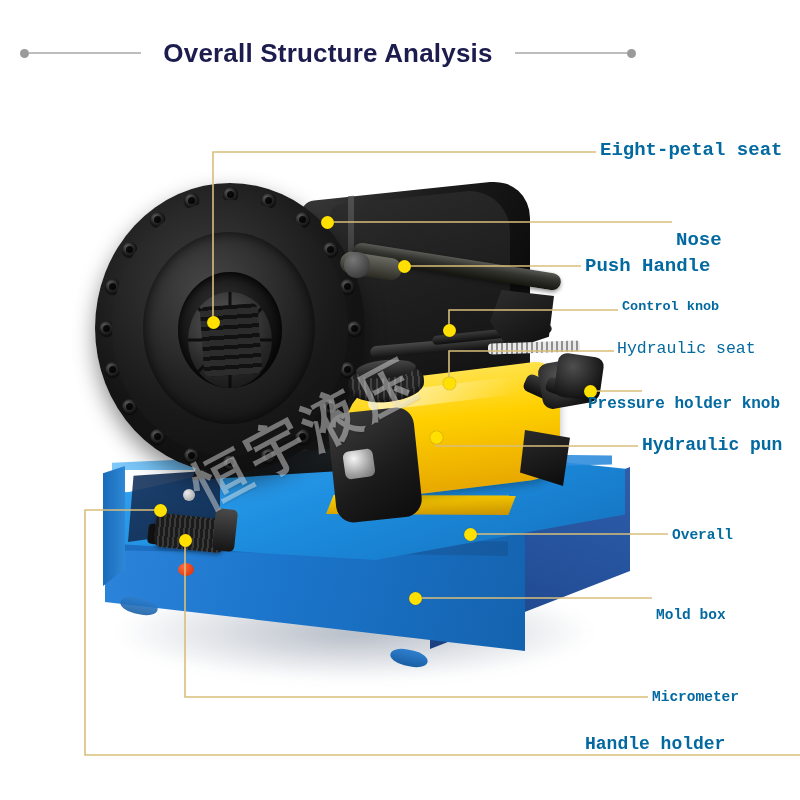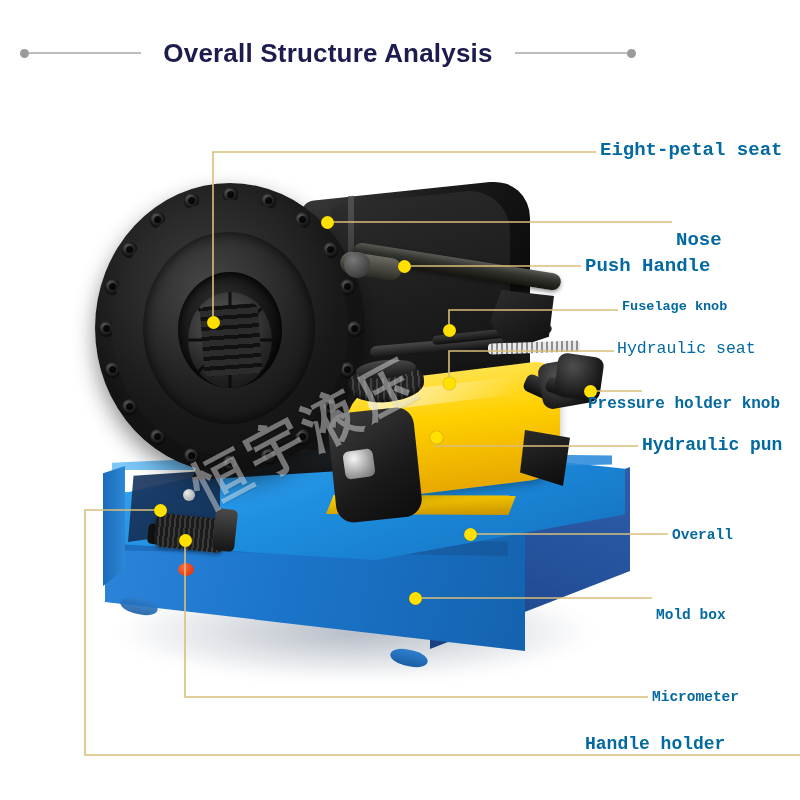--- a/index.html
+++ b/index.html
@@ -453,21 +453,21 @@
       <div class="cdot" style="left: 430px; top: 431px;"></div>
       <div class="cdot" style="left: 464px; top: 528px;"></div>
       <div class="cdot" style="left: 409px; top: 592px;"></div>
       <div class="cdot" style="left: 179px; top: 534px;"></div>
       <div class="cdot" style="left: 154px; top: 504px;"></div>
     </div>
 
   <div class="label lb-eight">Eight-petal seat</div>
   <div class="label lb-nose">Nose</div>
   <div class="label lb-push">Push Handle</div>
-  <div class="label lb-ctrl">Fuselage knob</div>
+  <div class="label lb-ctrl">Control knob</div>
   <div class="label lb-pipe">Hydraulic seat</div>
   <div class="label lb-prel">Pressure holder knob</div>
   <div class="label lb-pump">Hydraulic pun</div>
   <div class="label lb-fuse">Overall</div>
   <div class="label lb-mold">Mold box</div>
   <div class="label lb-micro">Micrometer</div>
   <div class="label lb-batt">Handle holder</div>
 
 </div>
 

